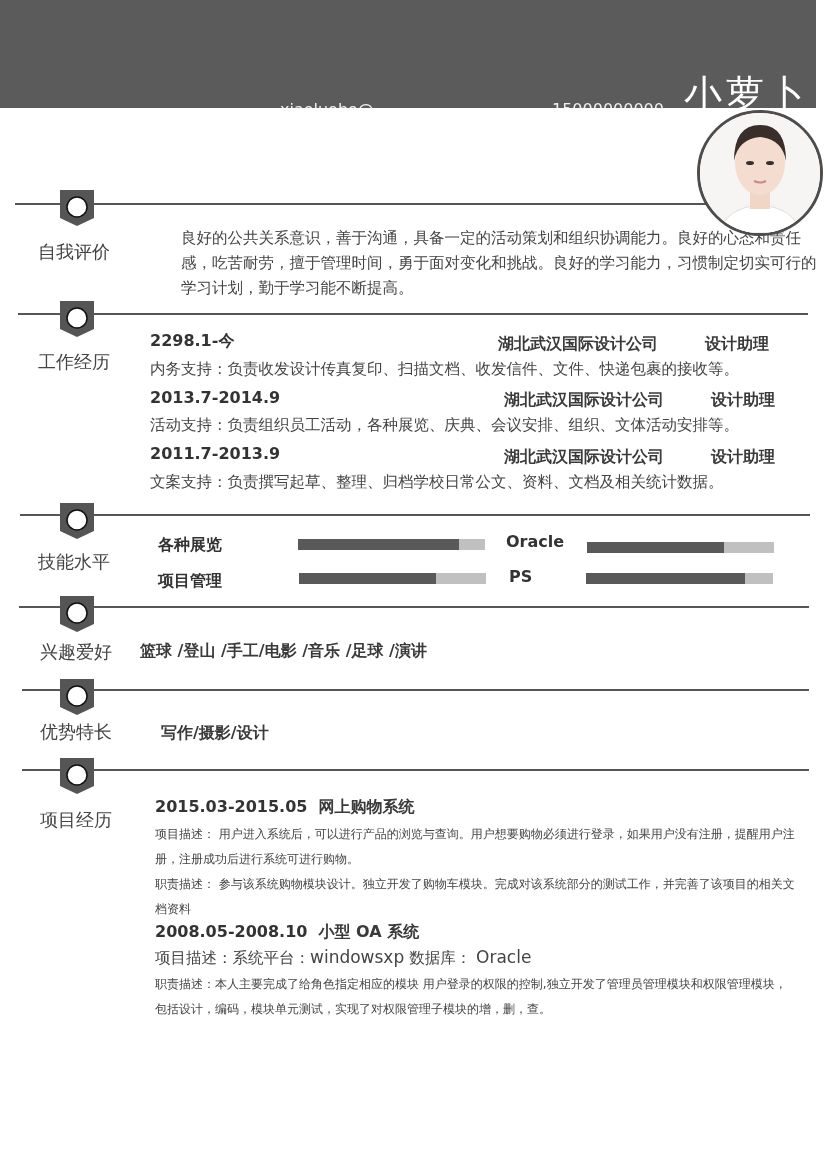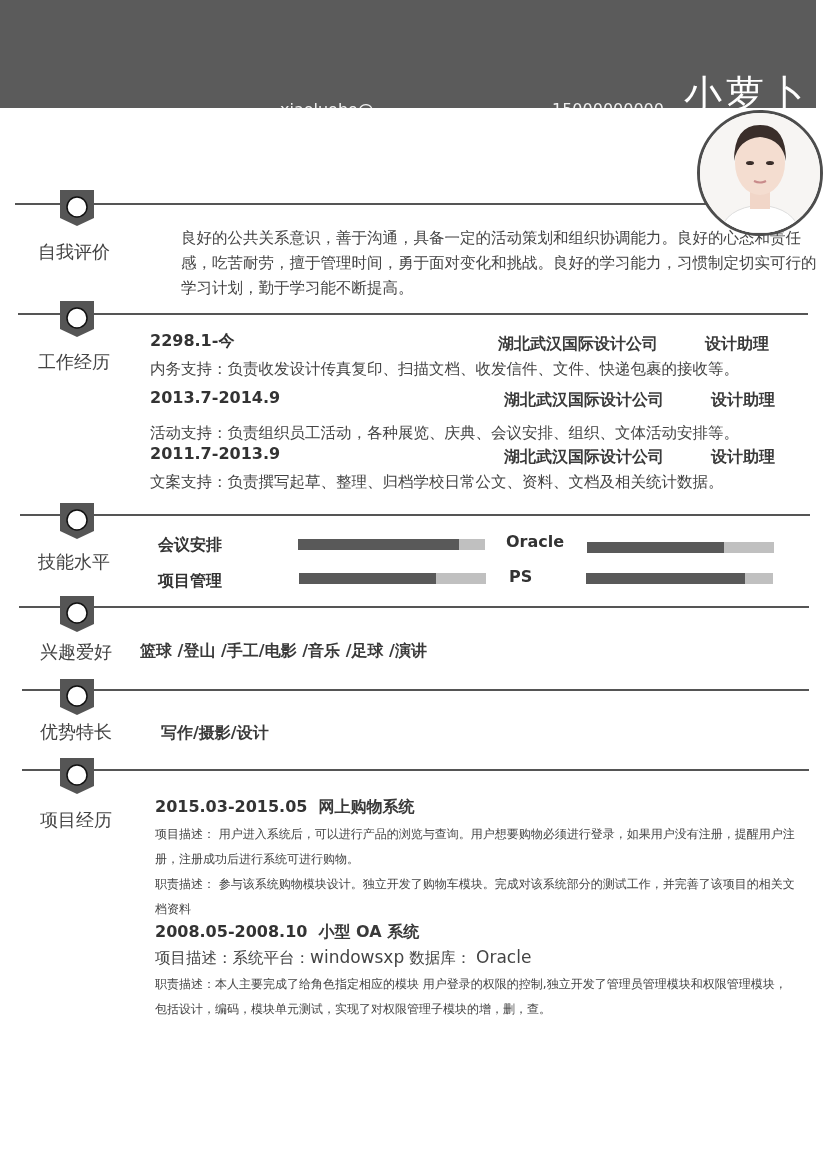--- a/index.html
+++ b/index.html
@@ -66,35 +66,35 @@
 <div class="section-title" style="left:38px; top:350px;">工作经历</div>
 
 <div class="row date" style="left:150px; top:331px;">2298.1-今</div>
 <div class="row company" style="left:498px; top:334px;">湖北武汉国际设计公司</div>
 <div class="row company" style="left:705px; top:334px;">设计助理</div>
 <div class="row desc" style="left:150px; top:359px;">内务支持：负责收发设计传真复印、扫描文档、收发信件、文件、快递包裹的接收等。</div>
 
 <div class="row date" style="left:150px; top:388px;">2013.7-2014.9</div>
 <div class="row company" style="left:504px; top:390px;">湖北武汉国际设计公司</div>
 <div class="row company" style="left:711px; top:390px;">设计助理</div>
-<div class="row desc" style="left:150px; top:415px;margin-top:8px;">活动支持：负责组织员工活动，各种展览、庆典、会议安排、组织、文体活动安排等。</div>
+<div class="row desc" style="left:150px; top:415px;">活动支持：负责组织员工活动，各种展览、庆典、会议安排、组织、文体活动安排等。</div>
 
 <div class="row date" style="left:150px; top:444px;">2011.7-2013.9</div>
 <div class="row company" style="left:504px; top:447px;">湖北武汉国际设计公司</div>
 <div class="row company" style="left:711px; top:447px;">设计助理</div>
 <div class="row desc" style="left:150px; top:472px;">文案支持：负责撰写起草、整理、归档学校日常公文、资料、文档及相关统计数据。</div>
 
 <div class="divider" style="left:20px; top:514px; width:790px;"></div>
 <svg class="badge" style="left:60px; top:503px;" viewBox="0 0 34 36">
   <path d="M0 0 H34 V28 L17 36 L0 28 Z" fill="#555"></path>
   <circle cx="17" cy="17" r="10" fill="#fff" stroke="#111" stroke-width="1.5"></circle>
 </svg>
 <div class="section-title" style="left:38px; top:550px;">技能水平</div>
 
-<div class="skill-label" style="left:158px; top:535px;">会议安排</div>
+<div class="skill-label" style="left:158px; top:535px;">各种展览</div>
 <div class="bar" style="left:298px; top:539px; width:187px;">
     <div class="fill" style="width:86%;"></div>
   </div>
 <div class="skill-label" style="left:158px; top:571px;">项目管理</div>
 <div class="bar" style="left:299px; top:573px; width:187px;">
     <div class="fill" style="width:73%;"></div>
   </div>
 
 <div class="skill-label" style="left:506px; top:532px;">Oracle</div>
 <div class="bar" style="left:587px; top:542px; width:187px;">

